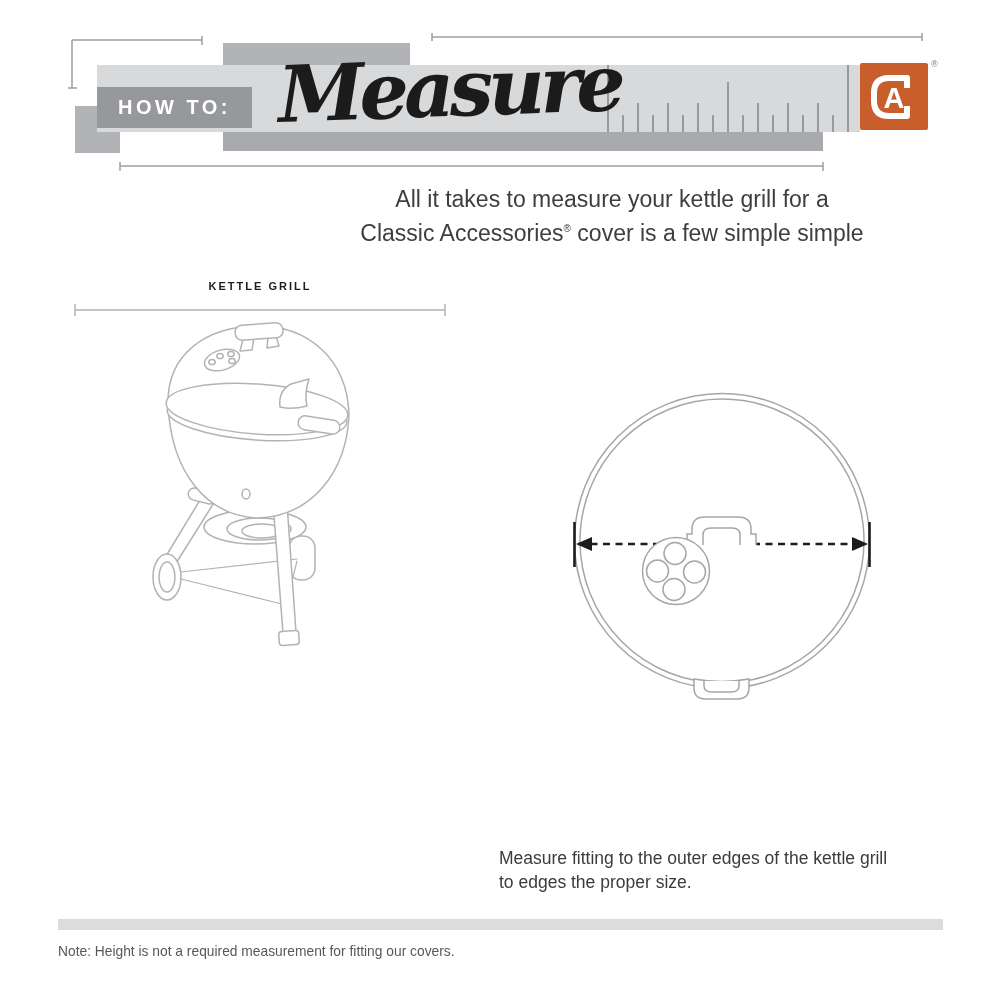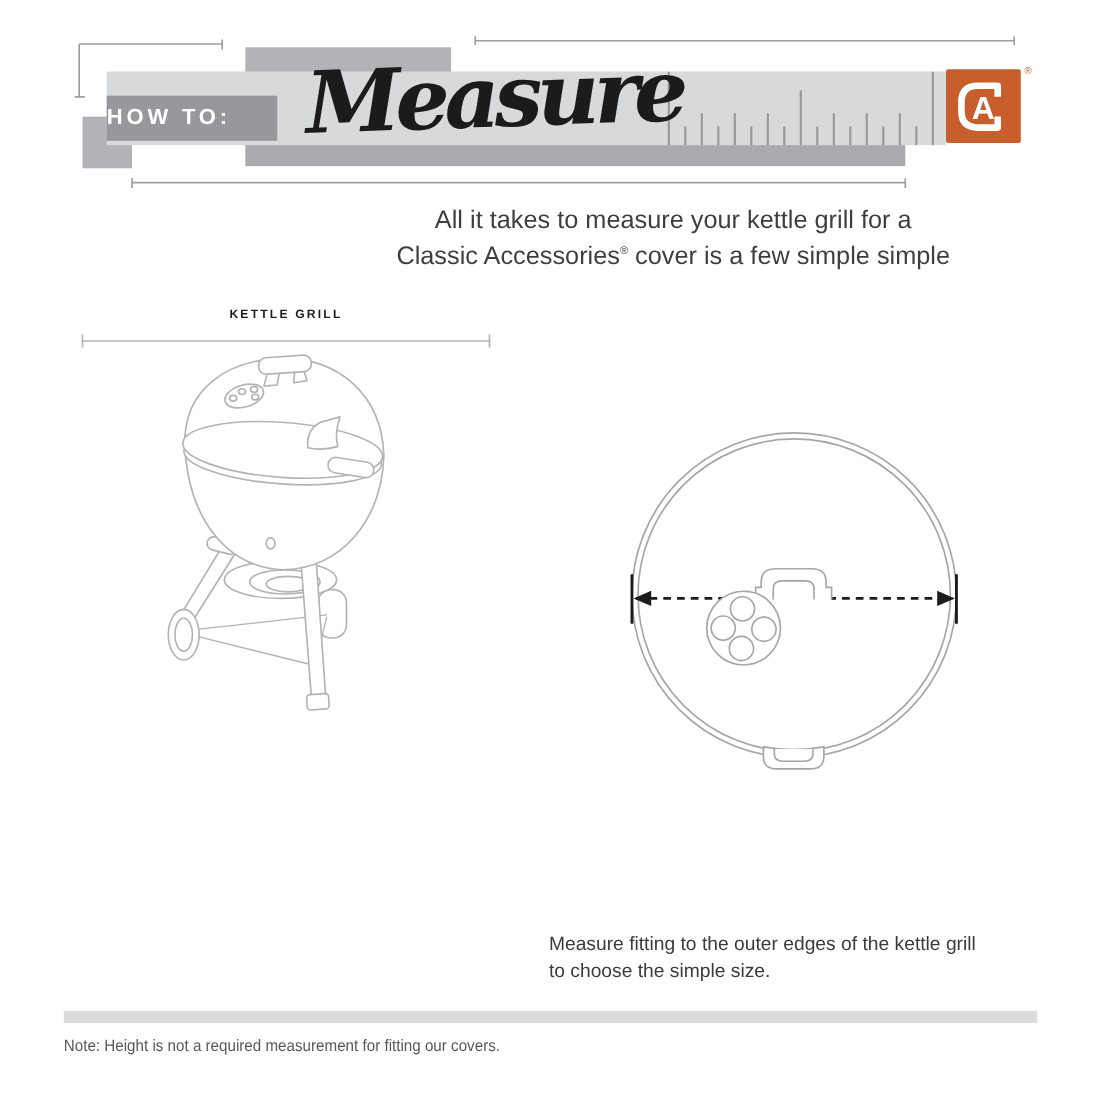--- a/index.html
+++ b/index.html
@@ -10,21 +10,21 @@
   .abs { position:absolute; }
 
   
   .band-main   { left:97px;  top:65px;  width:763px; height:67px; background:#d8d9db; z-index:1; }
   .rect-top    { left:223px; top:43px;  width:187px; height:23px; background:#b1b3b6; z-index:0; }
   .band-dark   { left:223px; top:130px; width:600px; height:21px; background:#a8aaad; z-index:0; }
   .rect-left   { left:75px;  top:106px; width:45px;  height:47px; background:#b1b3b6; z-index:0; }
 
   .howto-box {
     left:97px; top:87px; width:155px; height:41px; background:#96989b; z-index:3;
-    display:flex; align-items:center; justify-content:flex-start;
+    display:flex; align-items:center; justify-content:center;
   }
   .howto-box span {
     color:#ffffff; font-weight:bold; font-size:20px; letter-spacing:3.5px;
   }
 
   .measure-title {
     left:278px; top:56px; z-index:4;
     font-family:"DejaVu Serif", serif; font-style:italic; font-weight:bold;
     font-size:78px; line-height:1; letter-spacing:-5px; color:#1b1b1b;
     transform:rotate(-2deg); transform-origin:left center;
@@ -191,21 +191,21 @@
       <circle cx="111" cy="206.5" r="11"></circle>
     </g>
     <g stroke="#a5a6a8" stroke-width="1.5">
       <path d="M131,296 V305 Q131,316 143,316 H174 Q186,316 186,305 V296 Q158,301 131,296 Z" fill="#fff"></path>
       <path d="M141,298 V303 Q141,309 149,309 H168 Q176,309 176,303 V298" fill="#fff"></path>
     </g>
   </svg>
 
   <div class="abs caption">
     <div>Measure fitting to the outer edges of the kettle grill</div>
-    <div>to choose the simple size.</div>
+    <div>to edges the proper size.</div>
   </div>
 
   <div class="abs bottom-bar"></div>
   <div class="abs note">Note: Height is not a required measurement for fitting our covers.</div>
 
   <svg class="abs lines-overlay" width="1000" height="1000" viewBox="0 0 1000 1000">
     <g fill="none" stroke="#9c9ea0" stroke-width="1.5">
       <path d="M72,40 H202 M202,36 V45 M72,40 V88 M68,88 H77"></path>
       <path d="M432,37 H922 M432,33 V41 M922,33 V41"></path>
       <path d="M120,166 H823 M120,162 V171 M823,162 V171"></path>

